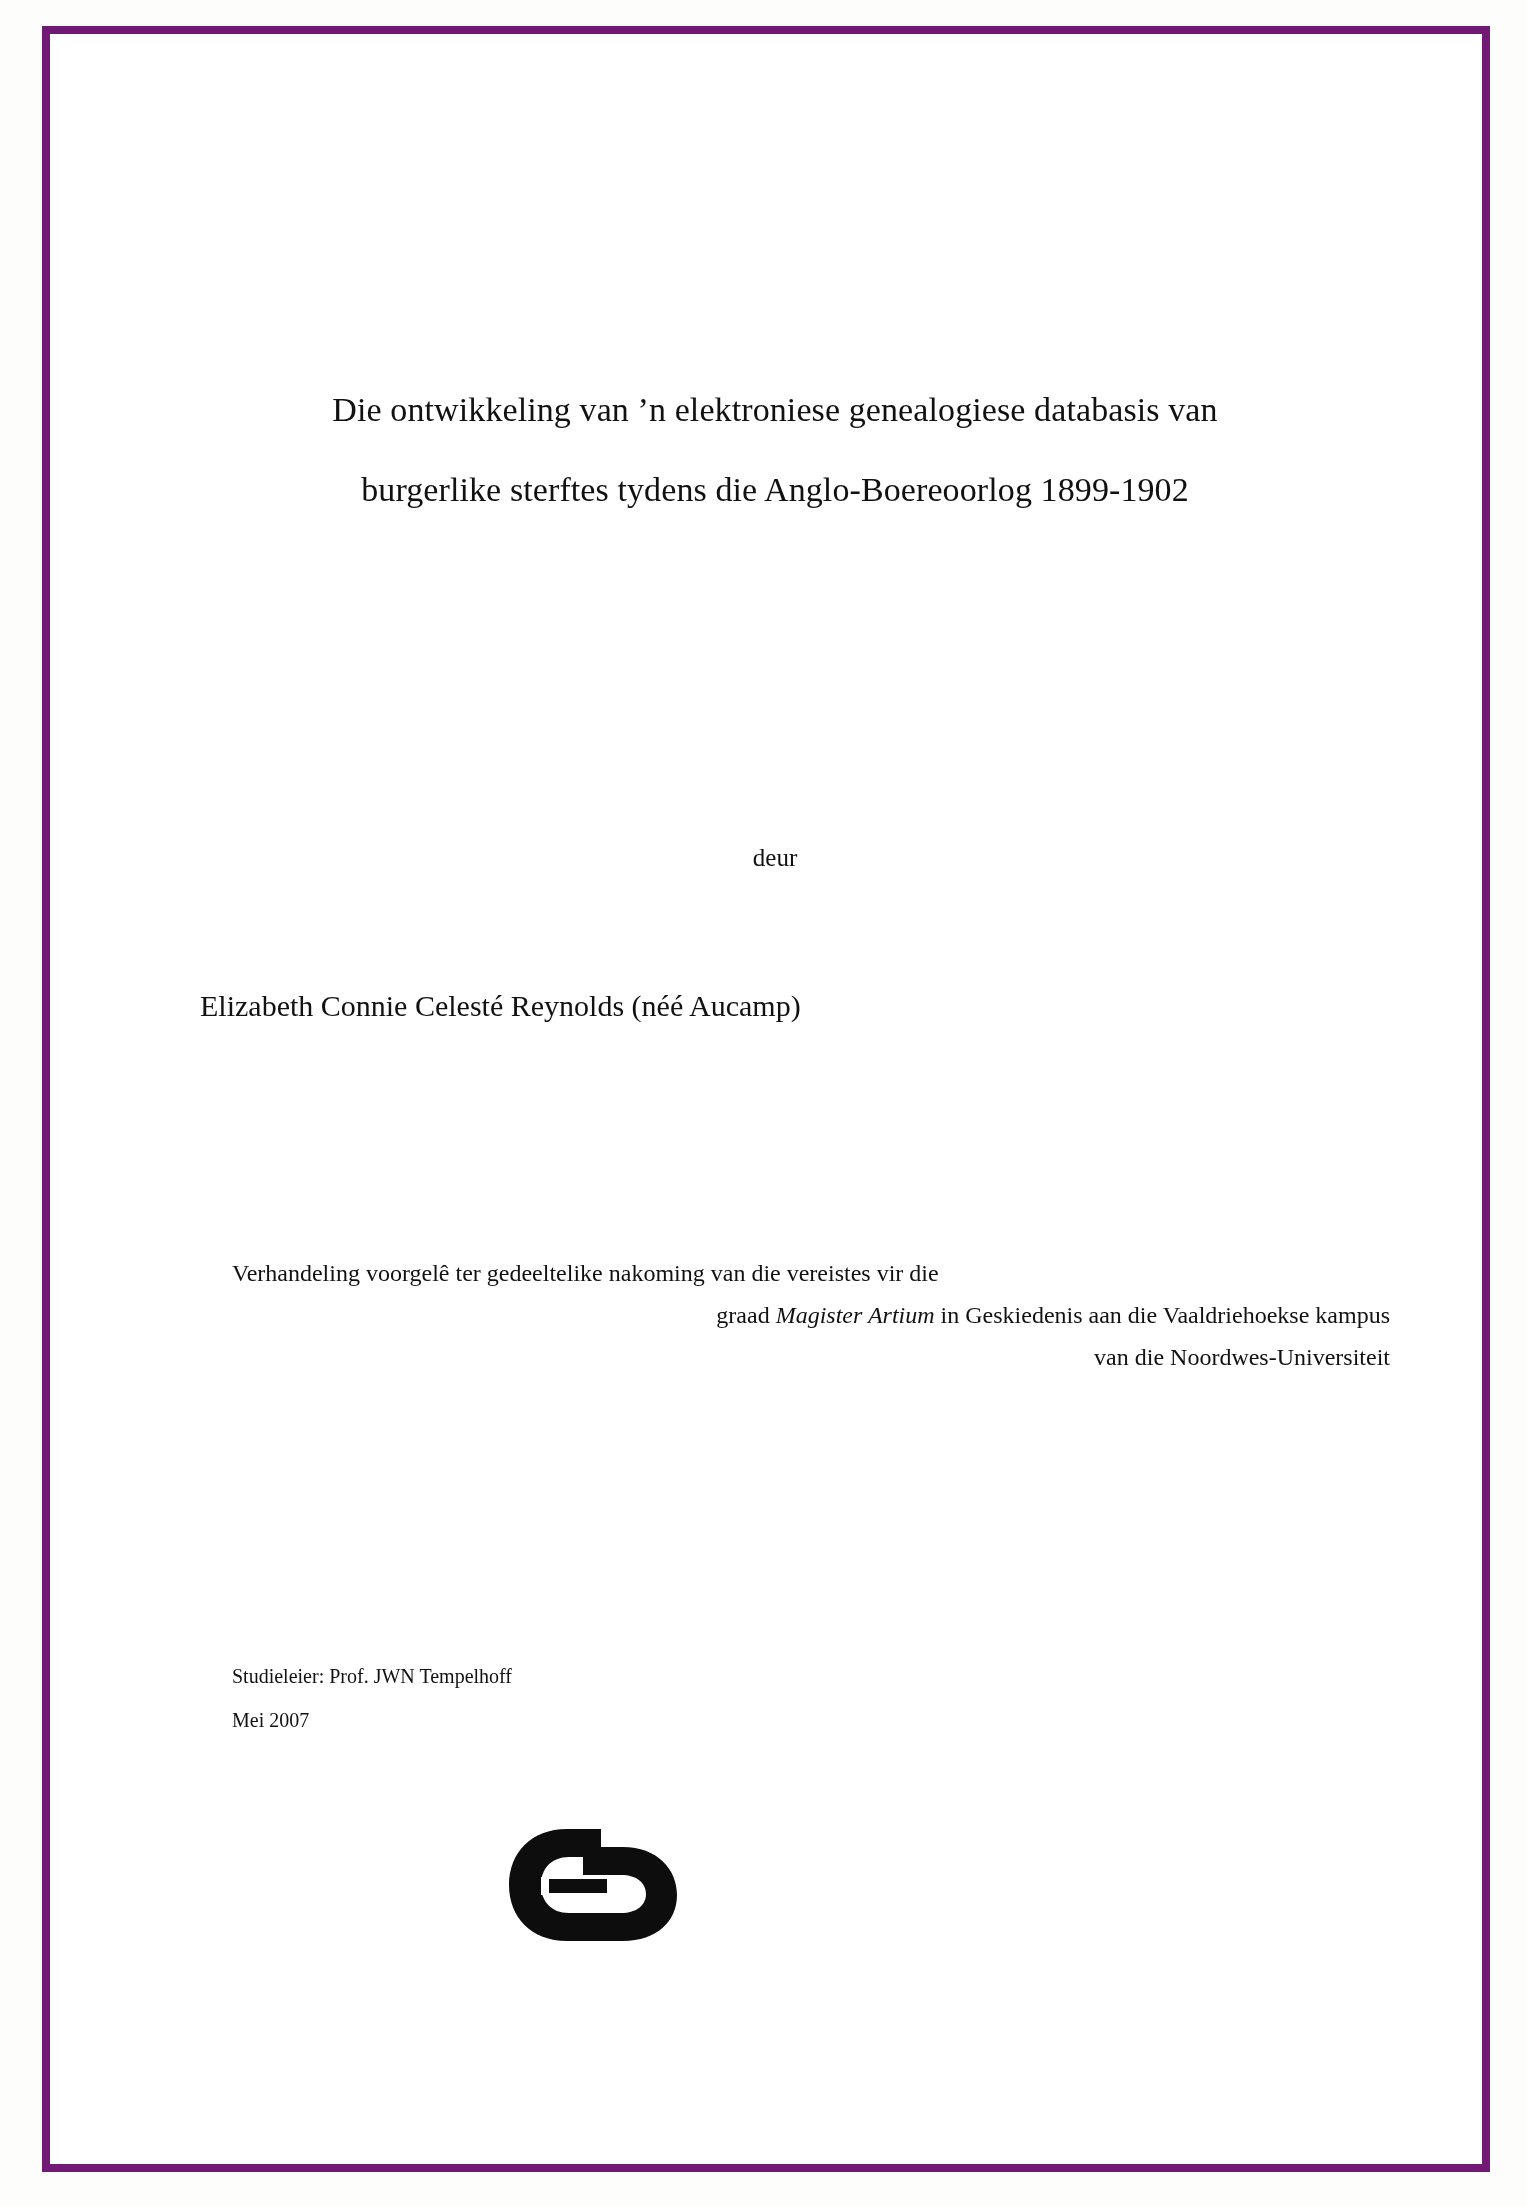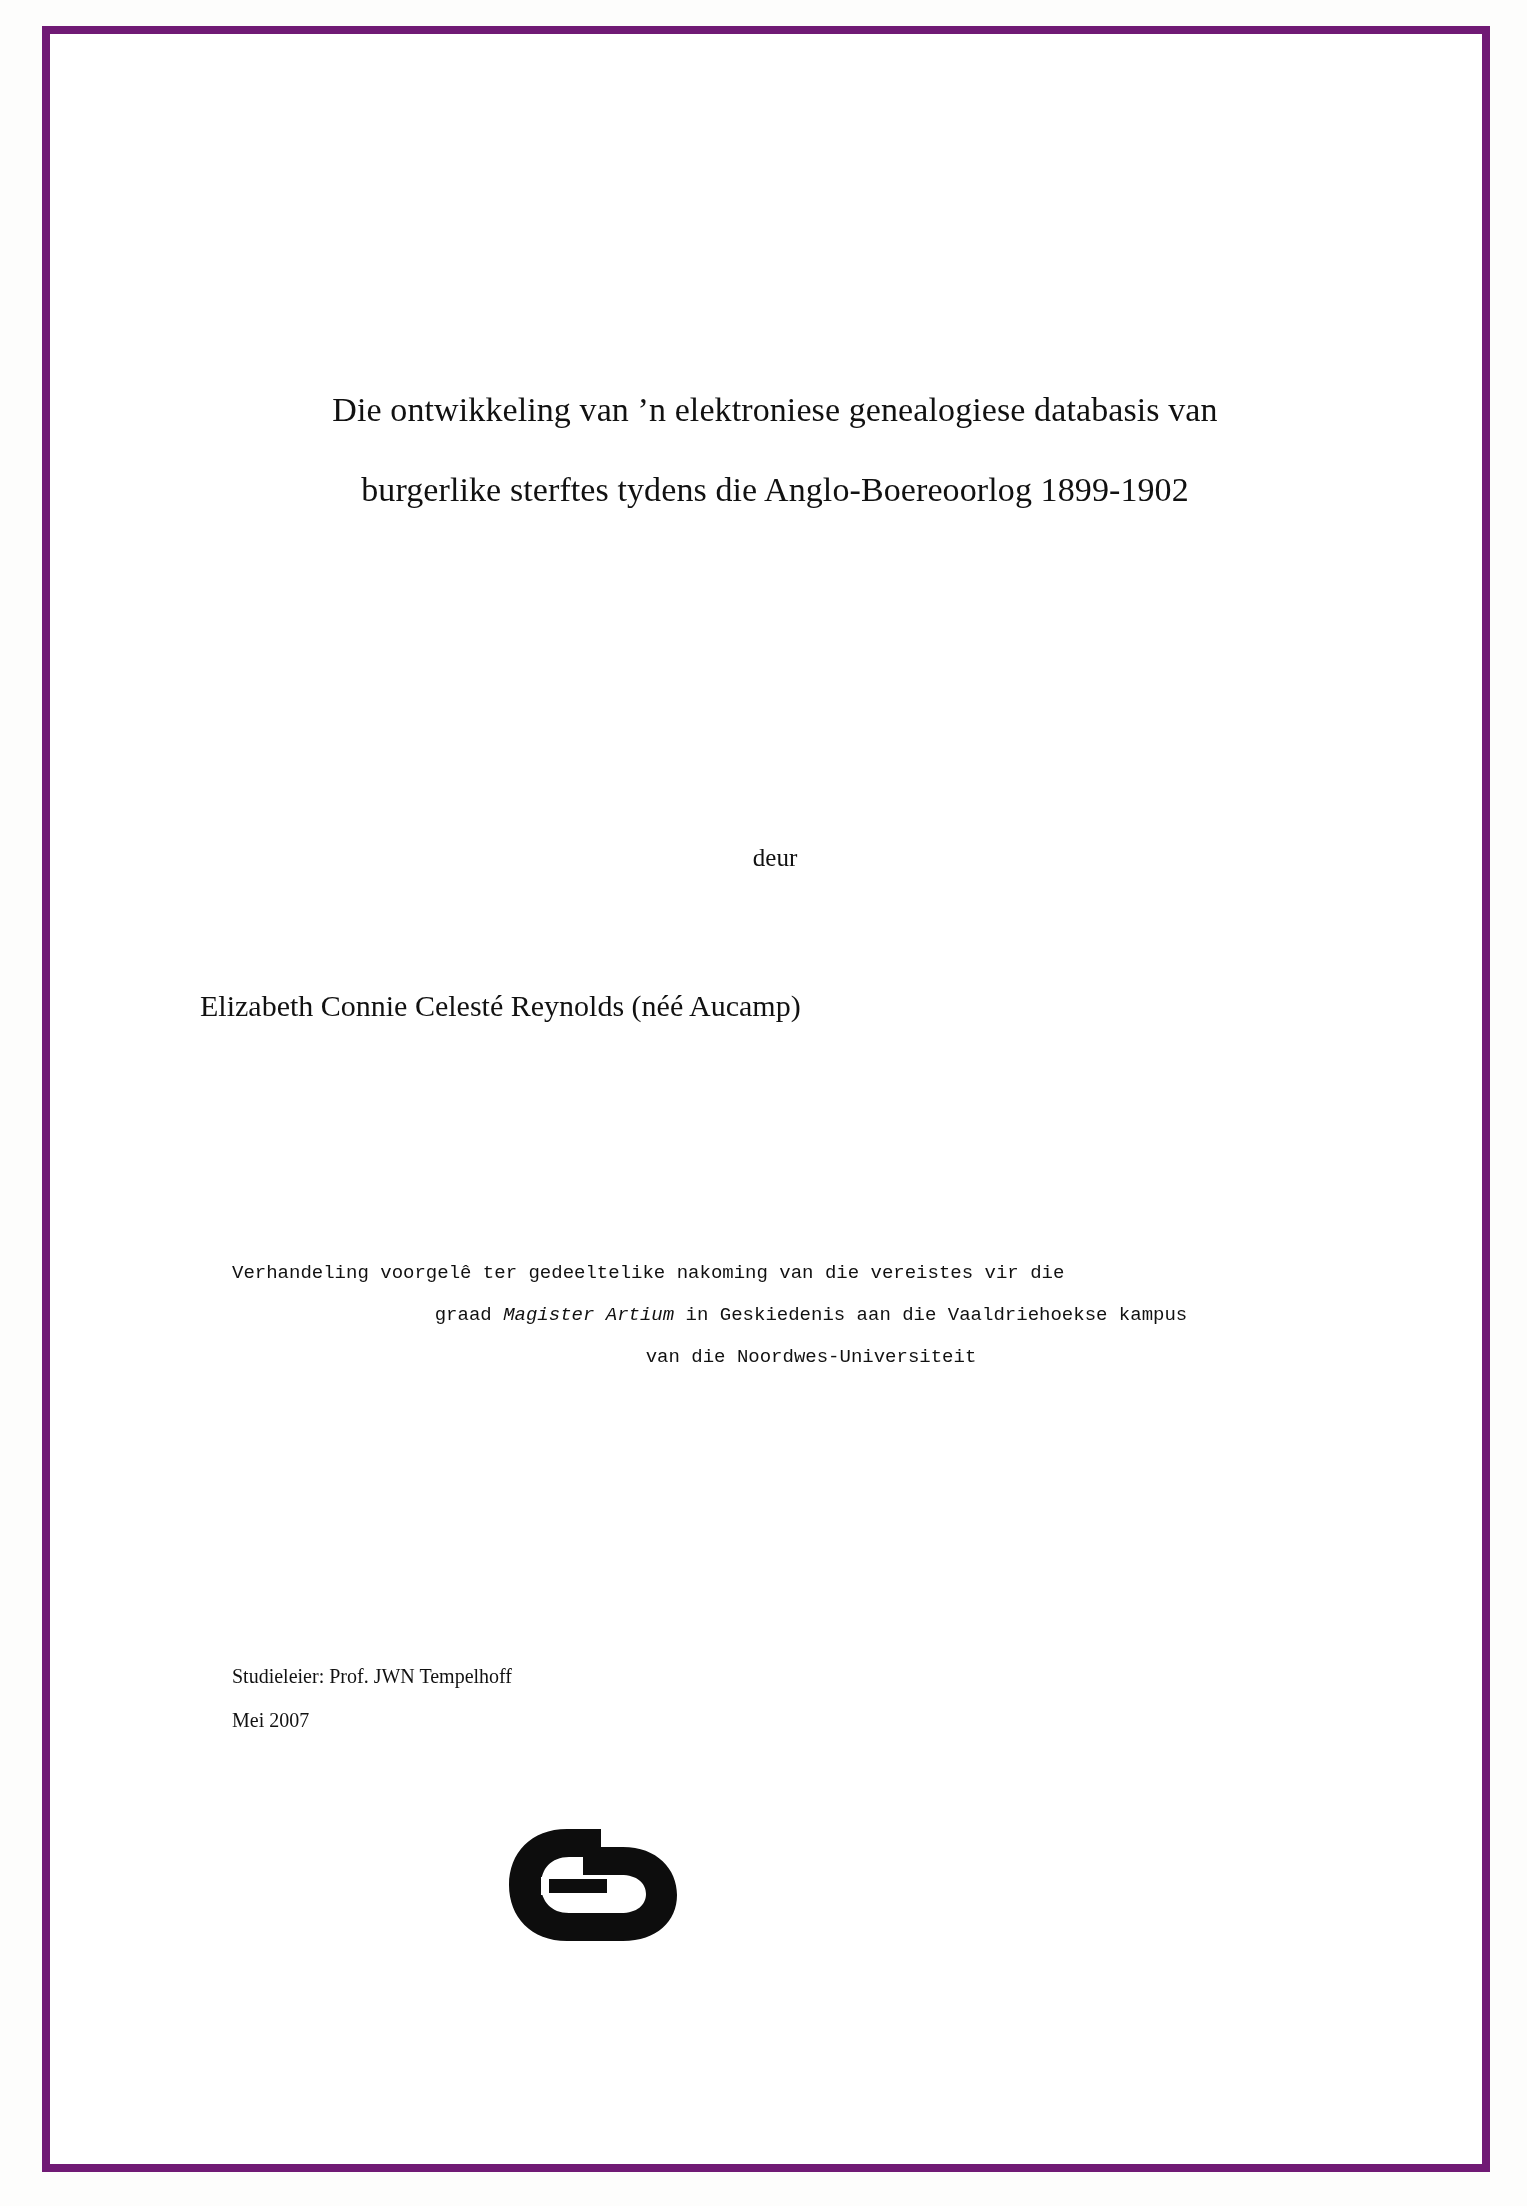--- a/index.html
+++ b/index.html
@@ -86,31 +86,30 @@
     font-size: 30px;
     color: #111111;
   }
 
   
   .statement {
     position: absolute;
     left: 182px;
     top: 1218px;
     width: 1158px;
-    font-size: 19px;
+    font-size: 24px;
     line-height: 42px;
     color: #111111;
-    font-family: Liberation Mono, monospace;
   }
   .statement .just {
     text-align: justify;
     text-justify: inter-word;
   }
   .statement .just-last {
-    text-align: center;
+    text-align: right;
   }
   .statement em {
     font-style: italic;
   }
 
   
   .supervisor-block {
     position: absolute;
     left: 182px;
     top: 1620px;

